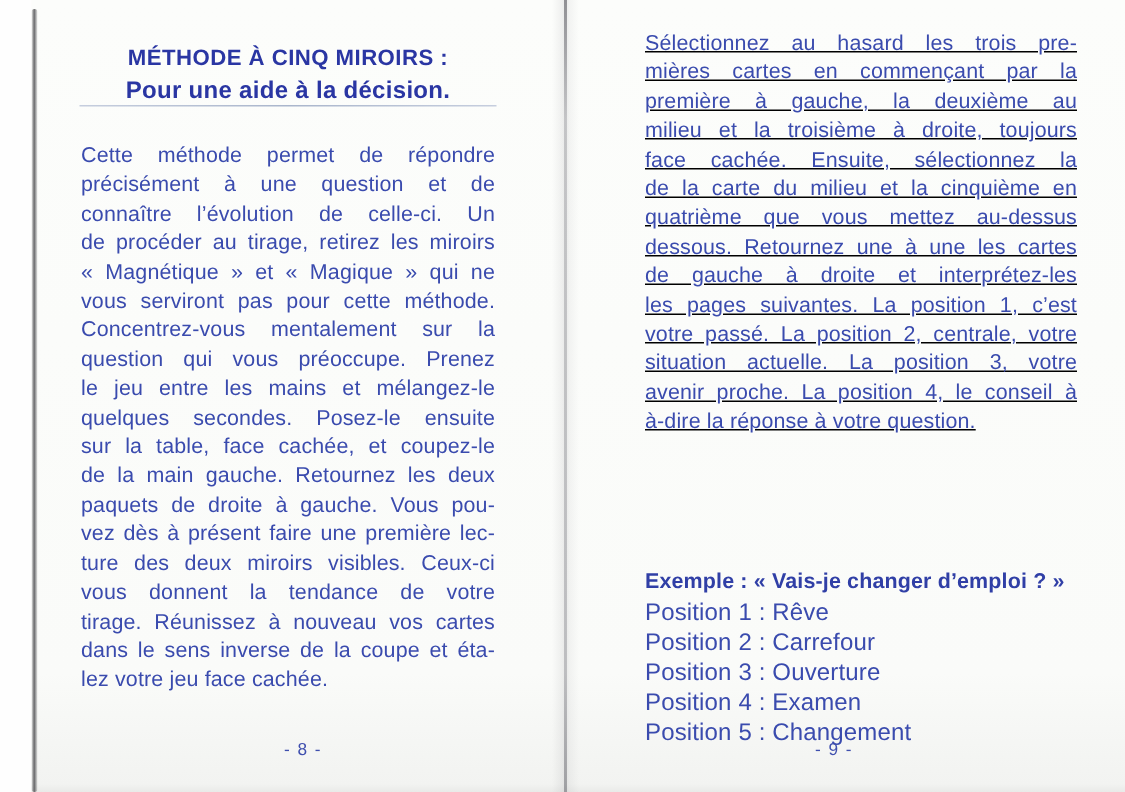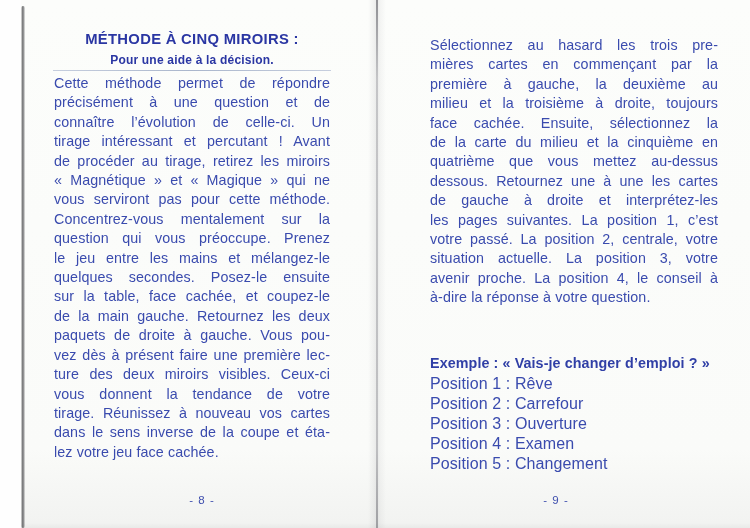--- a/index.html
+++ b/index.html
@@ -33,41 +33,41 @@
   .col-left  { left: 42px;  width: 276px; margin-left: 12px; }
   .col-right { left: 430px; width: 288px; }
 
   .title1 {
     position: absolute; top: 29px; left: 0; width: 100%;
     text-align: center; font-weight: bold; font-size: 14.8px; line-height: 20px;
     color: #2a36a3; letter-spacing: 0.3px;
   }
   .title2 {
     position: absolute; top: 51px; left: 0; width: 100%;
-    text-align: center; font-weight: bold; font-size: 12px; line-height: 19px;
+    text-align: center; font-weight: bold; font-size: 16px; line-height: 19px;
     color: #2a36a3; letter-spacing: 0.2px;
   }
   .rule {
     position: absolute; top: 70px; left: -1px; width: 278px; height: 1px;
     background: linear-gradient(to right, #c6cede, #aab6cc 50%, #c6cede);
   }
 
   .body-block { position: absolute; left: 0; width: 100%; }
-  .body-left  { top: 74px; }
-  .body-right { top: 36px; }
+  .body-left  { top: 95px; }
+  .body-right { top: 20px; text-decoration: underline; }
 
   .ln {
     font-size: 14.3px; line-height: 19.4px; color: #3a4bae;
     text-align: justify; text-align-last: justify;
     letter-spacing: 0.1px;
   }
   .ln.last { text-align-last: left; }
 
   .example { position: absolute; top: 353px; left: 0; width: 100%; color: #303fa6; }
-  .example-heading { font-weight: bold; font-size: 14.3px; line-height: 21px; letter-spacing: 0.1px; }
+  .example-heading { font-weight: bold; font-size: 14.3px; line-height: 21px; letter-spacing: 0.1px; margin-top: 25px; }
   .example-item { font-size: 16px; line-height: 19.9px; color: #3a4bae; letter-spacing: 0.1px; }
 
   .pageno {
     position: absolute; top: 494px; left: 0; width: 100%;
     text-align: center; font-size: 11.5px; color: #3f4fae; letter-spacing: 1px;
   }
   .pageno-left  { transform: translateX(10px); }
   .pageno-right { transform: translateX(-18px); }
 </style>
 </head>
@@ -81,21 +81,20 @@
 
   <div class="col col-left">
     <div class="title1">MÉTHODE À CINQ MIROIRS :</div>
     <div class="title2">Pour une aide à la décision.</div>
     <div class="rule"></div>
 
     <div class="body-block body-left">
       <div class="ln">Cette méthode permet de répondre</div>
       <div class="ln">précisément à une question et de</div>
       <div class="ln">connaître l’évolution de celle-ci. Un</div>
-      <div class="ln">tirage intéressant et percutant ! Avant</div>
       <div class="ln">de procéder au tirage, retirez les miroirs</div>
       <div class="ln">« Magnétique » et « Magique » qui ne</div>
       <div class="ln">vous serviront pas pour cette méthode.</div>
       <div class="ln">Concentrez-vous mentalement sur la</div>
       <div class="ln">question qui vous préoccupe. Prenez</div>
       <div class="ln">le jeu entre les mains et mélangez-le</div>
       <div class="ln">quelques secondes. Posez-le ensuite</div>
       <div class="ln">sur la table, face cachée, et coupez-le</div>
       <div class="ln">de la main gauche. Retournez les deux</div>
       <div class="ln">paquets de droite à gauche. Vous pou-</div>

